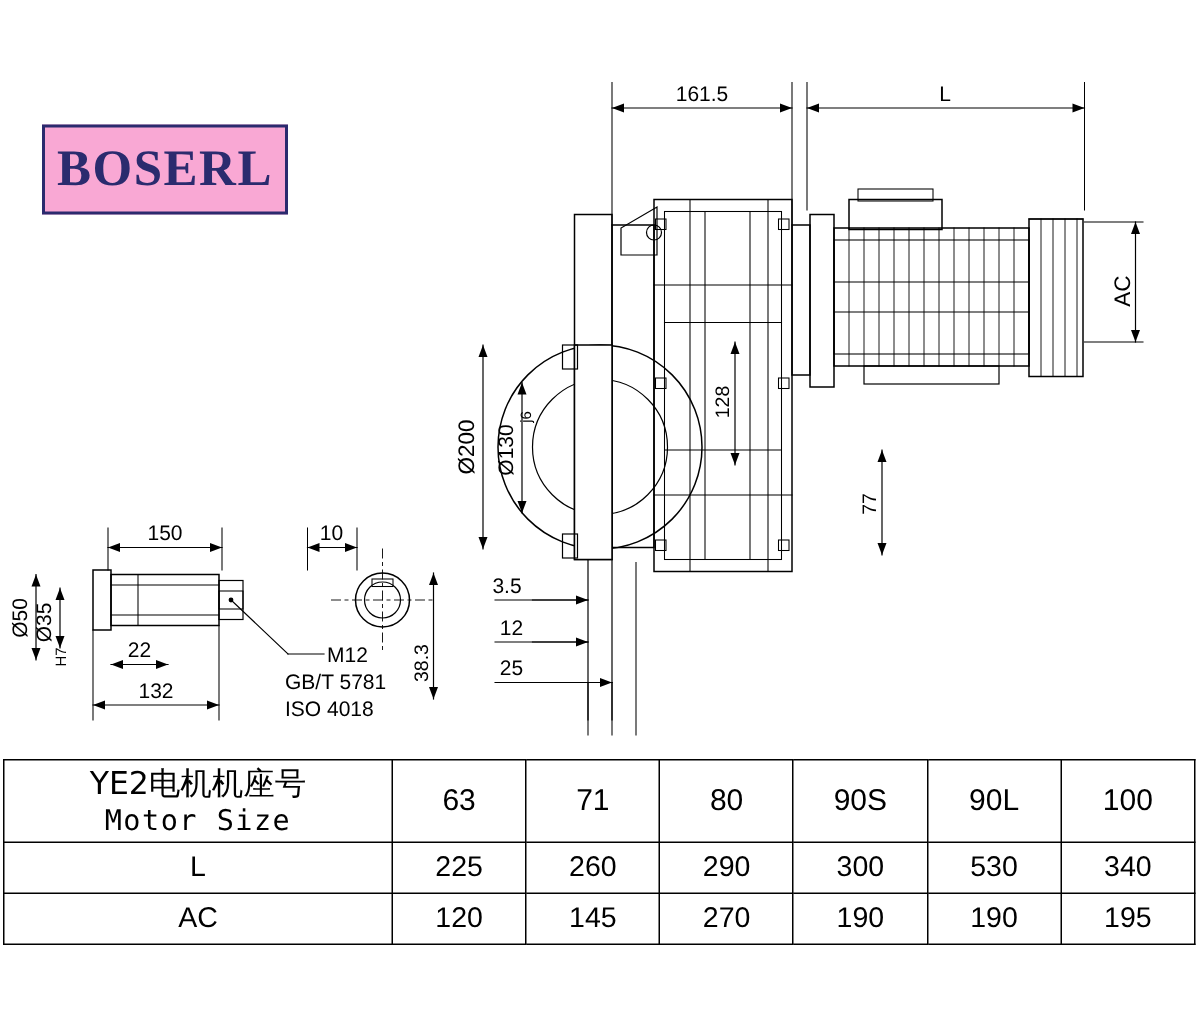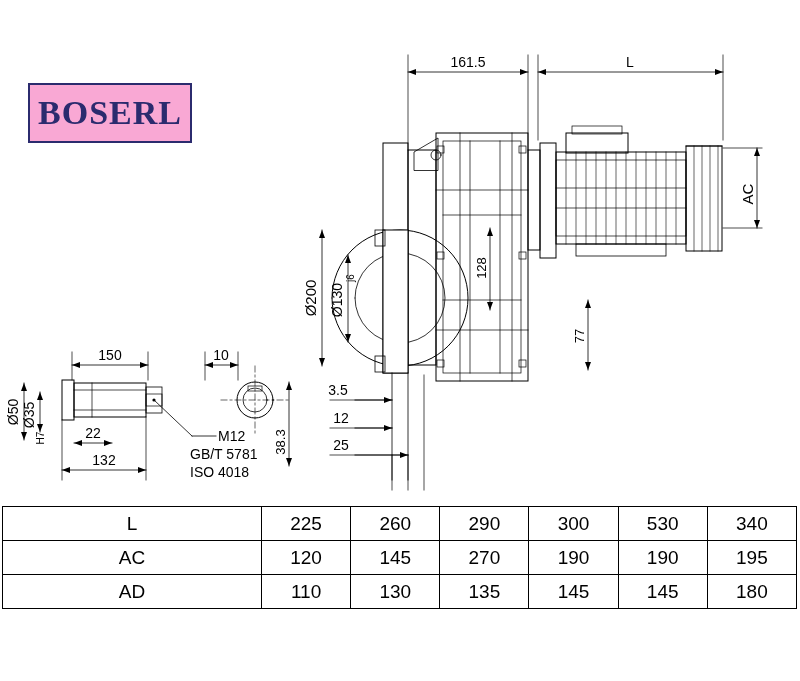--- a/index.html
+++ b/index.html
@@ -330,43 +330,46 @@
       </g>
       <text x="218" y="441" font-size="14" fill="#000" stroke="none" font-family="Liberation Sans, sans-serif">M12</text>
       <text x="190" y="459" font-size="14" fill="#000" stroke="none" font-family="Liberation Sans, sans-serif">GB/T 5781</text>
       <text x="190" y="477" font-size="14" fill="#000" stroke="none" font-family="Liberation Sans, sans-serif">ISO 4018</text>
 
     </g>
   </svg>
 
   <table class="spec-table">
     <tbody>
+      <tr class="head">
+        <td class="rowhdr">
+          <span class="hdr-cn">YE2电机机座号</span>
+          <span class="hdr-en">Motor Size</span>
+        </td>
+        <td class="size">63</td>
+        <td class="size">71</td>
+        <td class="size">80</td>
+        <td class="size">90S</td>
+        <td class="size">90L</td>
+        <td class="size">100</td>
+      </tr>
       <tr>
         <td class="rowhdr">L</td>
         <td>225</td>
         <td>260</td>
         <td>290</td>
         <td>300</td>
         <td>530</td>
         <td>340</td>
       </tr>
       <tr>
         <td class="rowhdr">AC</td>
         <td>120</td>
         <td>145</td>
         <td>270</td>
         <td>190</td>
         <td>190</td>
         <td>195</td>
       </tr>
-      <tr>
-        <td class="rowhdr">AD</td>
-        <td>110</td>
-        <td>130</td>
-        <td>135</td>
-        <td>145</td>
-        <td>145</td>
-        <td>180</td>
-      </tr>
     </tbody>
   </table>
 
 </div>
 
 </body></html>

